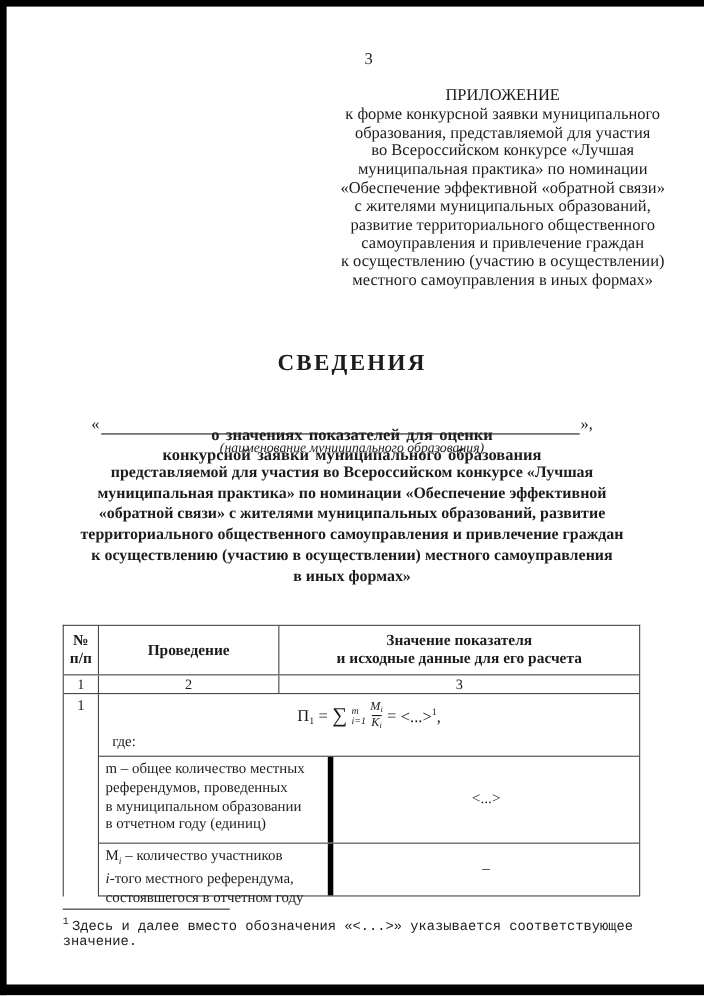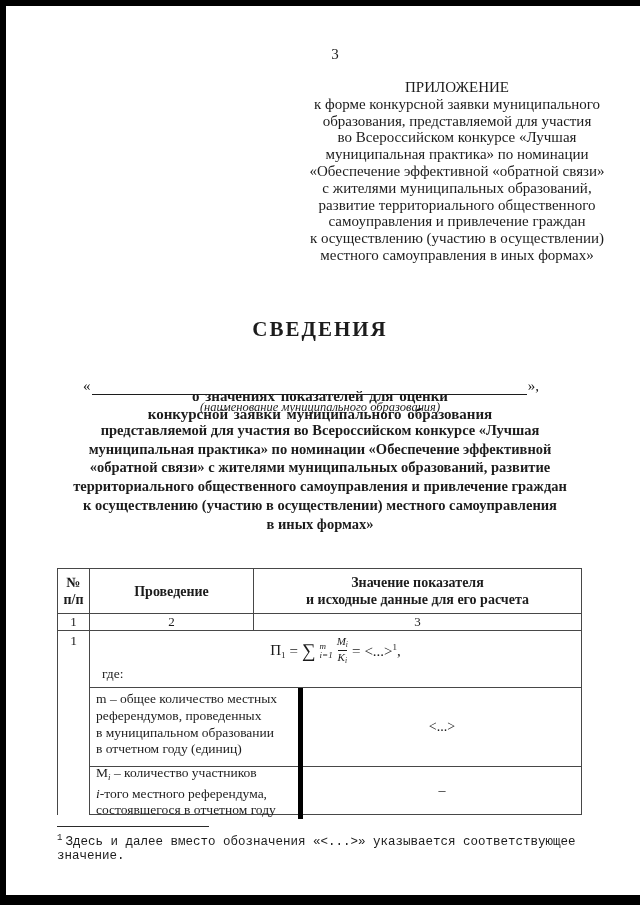--- a/index.html
+++ b/index.html
@@ -84,21 +84,21 @@
   .f-frac { display: inline-flex; flex-direction: column; align-items: center;
             font-size: 11px; line-height: 11px; font-style: italic; margin: 0 3px; }
   .f-den { border-top: 1px solid #1c1c1c; padding-top: 1px; }
   .f-frac .ss { font-size: 7.5px; vertical-align: -2px; }
   .where { padding-left: 6px; font-size: 13.5px; }
   .subrow { display: flex; border-bottom: 1px solid #474747; }
   .sub-desc { width: 213px; border-right: 5px solid #000000;
               padding: 3px 4px 0 6px; line-height: 16.8px; white-space: pre-line; }
   .sub-val { flex: 1; display: flex; align-items: center; justify-content: center; font-size: 14px; }
   .sr1 { height: 79px; }
-  .sr2 { height: 48px; align-items: center; }
+  .sr2 { height: 48px; }
 
   .fn-rule { position: absolute; left: 57px; top: 826px; width: 152px; border-top: 1.5px solid #2a2a2a; }
   .fn-text { position: absolute; left: 57px; top: 833px; width: 520px; font-size: 12.5px; font-family: Liberation Mono, monospace; }
   .fn-text sup { font-size: 9px; margin-right: 3px; }
   i { font-style: italic; }
 </style>
 </head>
 <body>
 
 <div class="page">

